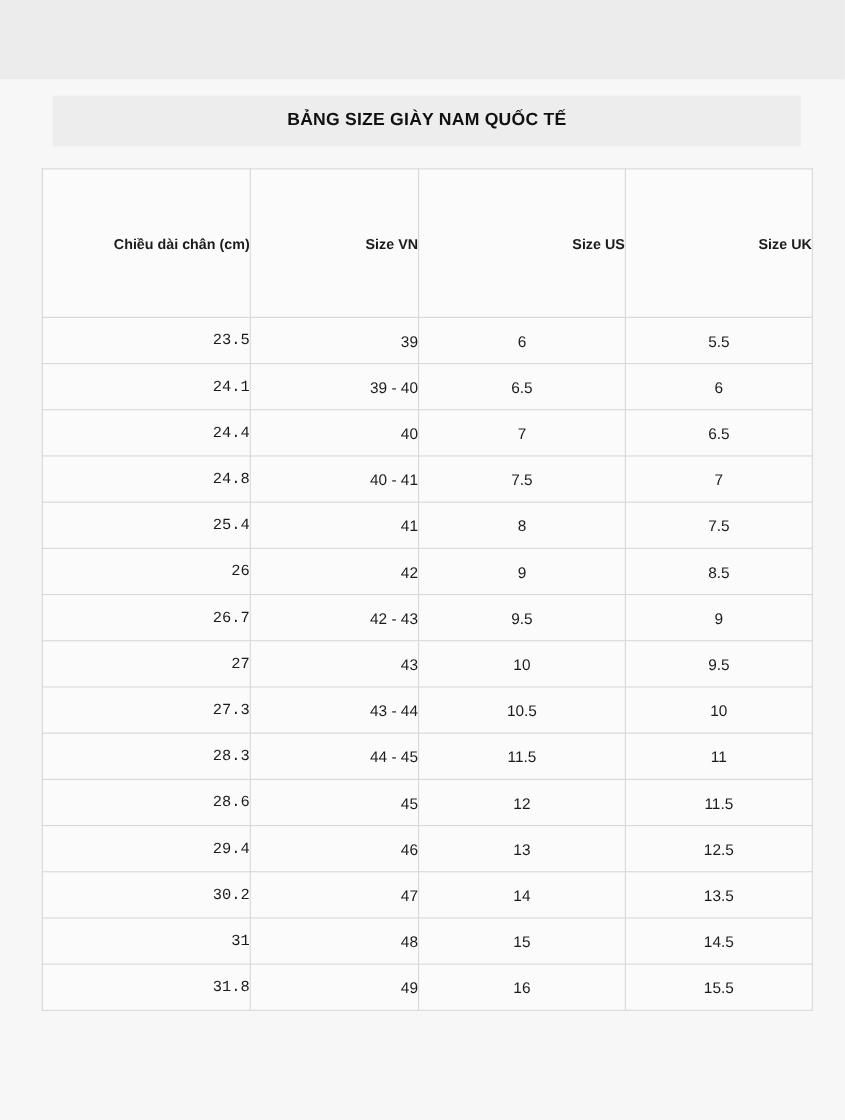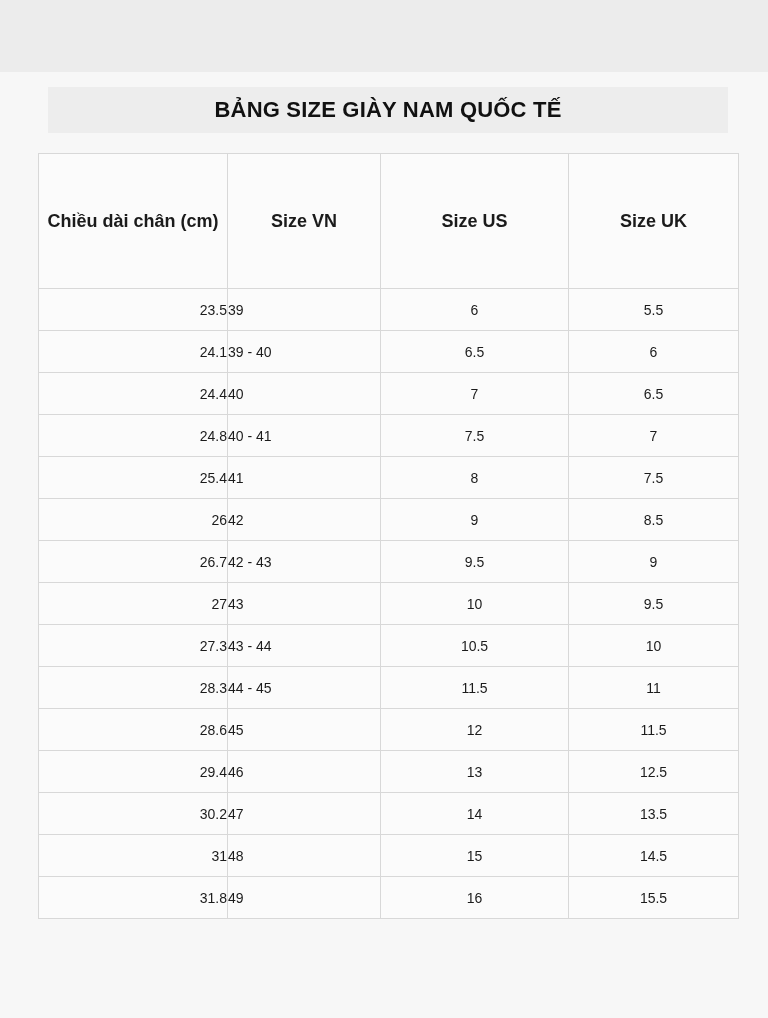--- a/index.html
+++ b/index.html
@@ -39,21 +39,21 @@
     left: 48px;
     top: 87px;
     width: 680px;
     height: 46px;
     background: #ededed;
     display: flex;
     align-items: center;
     justify-content: center;
   }
   .title-text {
-    font-size: 22px;
+    font-size: 16px;
     font-weight: bold;
     letter-spacing: 0.2px;
     color: #111111;
     text-align: center;
     white-space: nowrap;
   }
 
   
   .size-table-wrap {
     position: absolute;
@@ -80,35 +80,36 @@
     color: #1b1b1b;
     font-weight: normal;
     font-size: 14px;
     padding: 0;
   }
 
   
   table.size-table thead th {
     height: 134px;
     font-weight: bold;
-    font-size: 18px;
+    font-size: 13px;
     vertical-align: middle;
+    text-align: right;
   }
   th.h-len   { text-align: center; padding-right: 4px; }
   th.h-vn    { text-align: center; }
   th.h-us    { text-align: center; padding-right: 6px; }
   th.h-uk    { text-align: center; padding-right: 42px; }
 
   
   table.size-table tbody td {
     height: 41px;
     vertical-align: middle;
   }
-  td.v-len { text-align: right;  padding-right: 56px; }
-  td.v-vn  { text-align: left; margin-top: 48px; }
+  td.v-len { text-align: right;  padding-right: 56px; font-family: Liberation Mono, monospace; }
+  td.v-vn  { text-align: right; margin-top: 48px; }
   td.v-us  { text-align: center; padding-right: 6px; }
   td.v-uk  { text-align: center; padding-right: 42px; }
 </style>
 </head>
 <body>
 
 <div class="page">
 
   <div class="top-band"></div>
 

